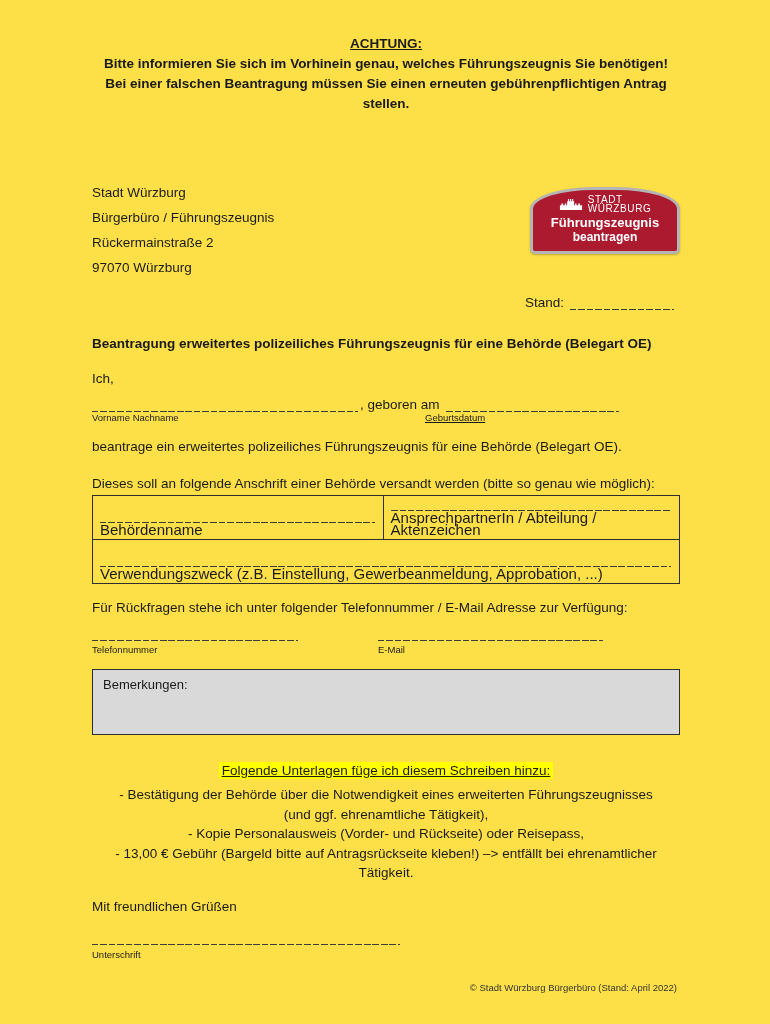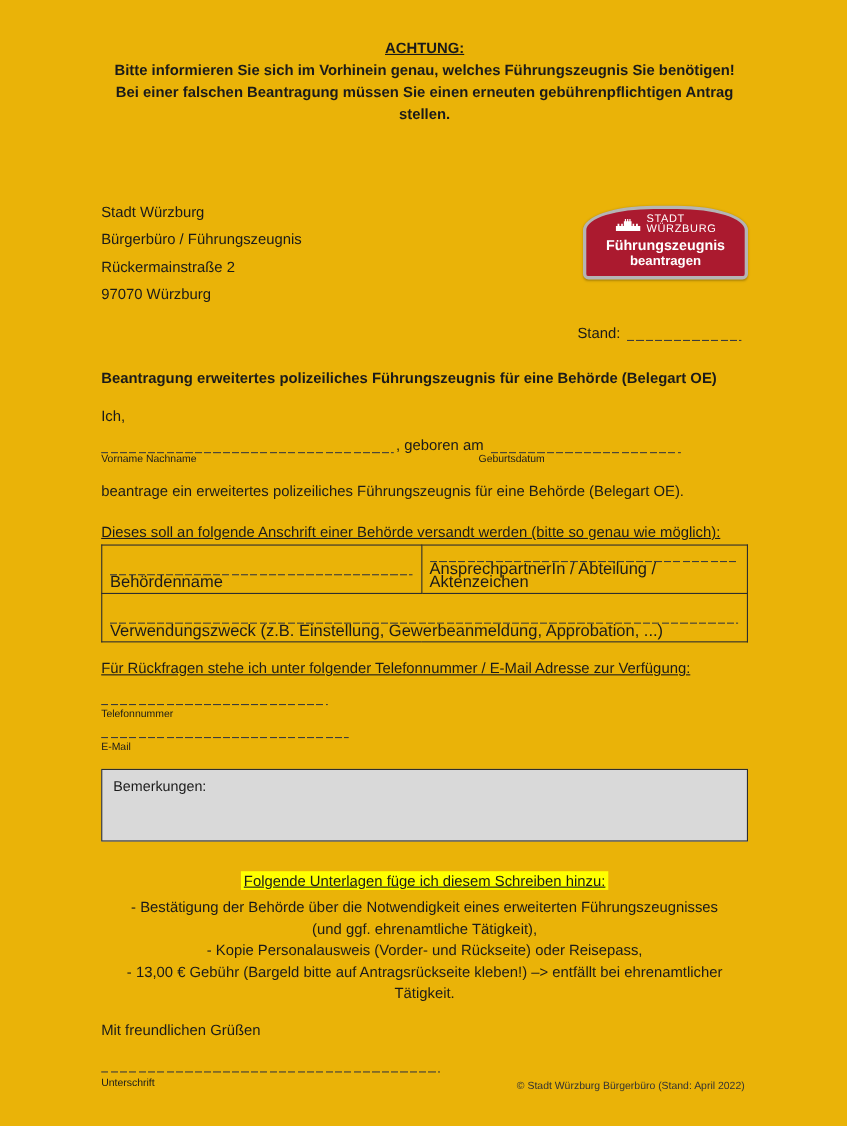--- a/index.html
+++ b/index.html
@@ -1,20 +1,20 @@
 <!DOCTYPE html>
 <html><head>
 <meta charset="utf-8">
 <style>
   * { margin:0; padding:0; box-sizing:border-box; }
   html,body { background:#ffffff; }
   .page {
     position:relative;
     width:770px; height:1024px;
-    background:#eab308;
+    background:#fde047;
     font-family:"Liberation Sans", sans-serif;
     font-size:13.5px;
     color:#1a1a1a;
     overflow:hidden;
   }
   .content { padding:34px 90px 0 92px; }
 
   
   .uline {
     background: repeating-linear-gradient(90deg,#3c3c3c 0,#3c3c3c 6.5px,rgba(0,0,0,0) 6.5px,rgba(0,0,0,0) 8.5px) left bottom / 100% 1.4px no-repeat;
@@ -43,38 +43,38 @@
   .date-blank { width:104px; height:15px; margin-left:6px; }
 
   .subject { font-weight:bold; margin-top:26px; }
   .ich { margin-top:20px; }
 
   .name-row { display:flex; margin-top:10px; align-items:flex-end; }
   .blank-name { width:266px; height:16px; }
   .born-text { padding:0 6px 0 2px; }
   .blank-birth { width:173px; height:16px; }
   .caption-row { position:relative; height:13px; font-size:9.5px; }
-  .caption-birth { position:absolute; left:343px; top:0; }
+  .caption-birth { position:absolute; left:333px; top:0;text-decoration:underline; }
 
   .request { margin-top:14px; }
 
-  .sec-heading { text-decoration:underline; margin-top:22px; }
+  .sec-heading { margin-top:22px; }
   .sec-heading.second { margin-top:16px; }
 
   table.authority { width:100%; border-collapse:collapse; margin-top:4px; table-layout:fixed; }
   table.authority td {
     border:1.5px solid #2e2e2e;
     height:44px; vertical-align:bottom;
     padding:0 8px 2px 7px;
   }
   td.col-left { width:49.5%; }
   .cell-line { height:12px; margin-bottom:1px; }
   .cell-caption { font-size:15px; line-height:12px; padding-bottom:1px; }
 
-  .contact-cols { display:flex; margin-top:10px;flex-direction:column; }
+  .contact-cols { display:flex; margin-top:10px; }
   .col-phone { width:286px; }
   .col-email { width:240px; }
   .contact-blank { height:16px; }
   .blank-phone { width:206px; }
   .blank-email { width:225px; }
   .contact-caption { font-size:9.5px; margin-top:3px; }
 
   .remarks-box {
     margin-top:14px; height:66px;
     background:#d9d9d9;

